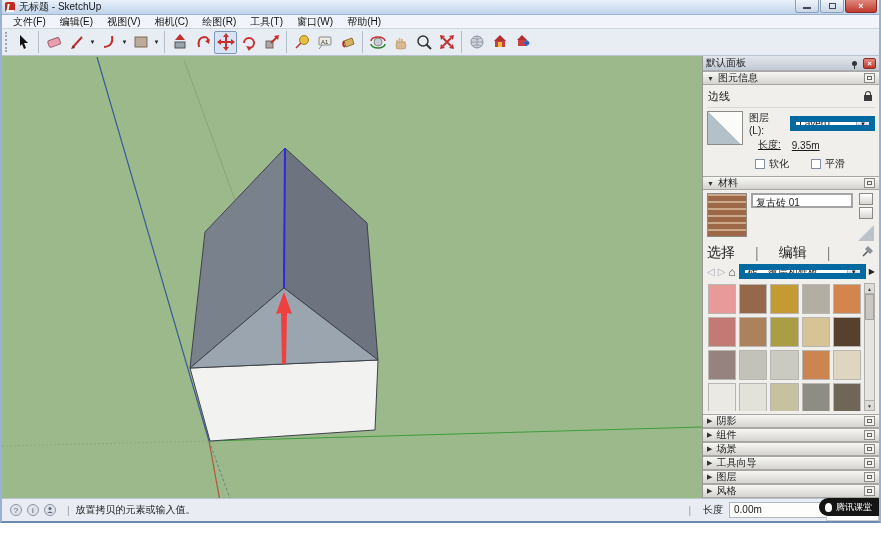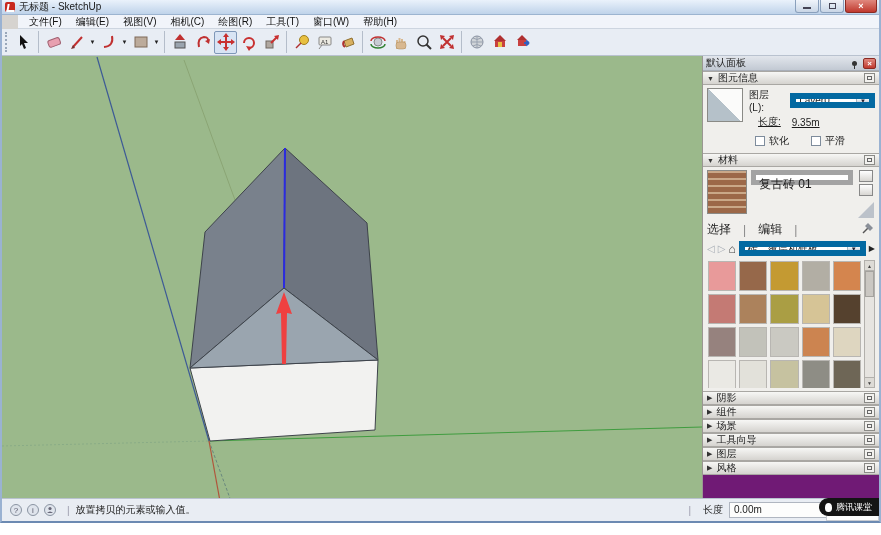--- a/index.html
+++ b/index.html
@@ -16,21 +16,21 @@
   border-left:2px solid #fff; border-bottom:2px solid #fff; transform:skewX(-10deg); }
 .winbtns { position:absolute; right:2px; top:0; display:flex; gap:1px; }
 .winbtn { width:24px; height:13px; border:1px solid #8aa0bc; border-top:none; border-radius:0 0 3px 3px;
   background:linear-gradient(#f0f5fb,#c9d6e6); display:flex; align-items:center; justify-content:center;
   font-size:9px; color:#334; }
 .winbtn .minbar { width:8px; height:2px; background:#445; margin-top:4px; }
 .winbtn .restbox { width:7px; height:6px; border:1px solid #445; }
 .winbtn.close { width:32px; background:linear-gradient(#e0887e,#c0392e); border-color:#8a2a22; color:#fff; font-weight:bold; }
 
 
-.menubar { position:absolute; top:15px; left:16px; right:0; height:14px; background:#f1f4fa;
+.menubar { position:absolute; top:15px; left:0; right:0; height:14px; background:#f1f4fa;
   border-bottom:1px solid #cdd5e0; display:flex; align-items:center; padding-left:4px; }
 .menu-item { font-size:10px; color:#111; padding:0 7px; cursor:default; }
 
 
 .toolbar { position:absolute; top:29px; left:0; right:0; height:27px; background:#e8edf4;
   border-bottom:1px solid #b9c2cf; display:flex; align-items:center; padding-left:2px; }
 .tgrip { width:4px; height:20px; border-left:2px dotted #9aa8ba; margin:0 3px 0 1px; }
 .tool { width:23px; height:23px; display:flex; align-items:center; justify-content:center; border:1px solid transparent; }
 .tool.active { border:1px solid #7e97b8; background:#d8e4f4; border-radius:2px; }
 .tdd { width:9px; height:23px; display:flex; align-items:center; justify-content:center; font-size:6px; color:#222; }
@@ -69,25 +69,25 @@
   font-size:10px; padding-left:3px; overflow:hidden; }
 .dd .dda { margin-left:auto; width:13px; align-self:stretch; background:linear-gradient(#f5f7f9,#cfd7e1);
   border-left:1px solid #aab4c0; font-size:6px; display:flex; align-items:center; justify-content:center; color:#223; }
 .cb-row { display:flex; gap:22px; margin:5px 0 2px 6px; font-size:10px; }
 .cb { display:flex; align-items:center; gap:4px; }
 .cb i { width:10px; height:10px; border:1px solid #7e8c9c; background:#fff; display:block; }
 
 .mat-flex { display:flex; gap:4px; }
 .mat-thumb { width:40px; height:44px; border:1px solid #8a8a86;
   background:repeating-linear-gradient(0deg,#9c6848 0 5px,#caa888 5px 7px); }
-.mat-name { flex:1; height:15px; border:5px solid #a3a3a3; background:#fff; font-size:12px; padding:1px 3px; }
+.mat-name { flex:1; height:15px; border:2px solid #a3a3a3; background:#fff; font-size:10px; padding:1px 3px; }
 .mat-icons { width:18px; display:flex; flex-direction:column; align-items:center; gap:2px; }
 .mi { width:14px; height:12px; border:1px solid #888; background:linear-gradient(#fff,#d8d6d2); }
 .mat-tri { width:0; height:0; border-left:16px solid transparent; border-bottom:16px solid #bcc2ca; margin-top:4px; }
-.mat-tabs { display:flex; align-items:center; gap:12px; margin-top:4px; height:15px; font-size:12px; }
+.mat-tabs { display:flex; align-items:center; gap:20px; margin-top:4px; height:15px; font-size:14px; }
 .tab-sep { color:#888; }
 .dropper { margin-left:auto; }
 .mat-nav { display:flex; align-items:center; gap:3px; margin-top:3px; height:17px; }
 .nav-arrow { color:#a8aeb6; font-size:10px; }
 .home-icon { font-size:12px; color:#444; }
 .mat-nav .dd { flex:1; }
 .detail-arrow { font-size:8px; color:#222; }
 .swatch-wrap { display:flex; margin-top:3px; height:128px; }
 .swatch-grid { flex:1; display:grid; grid-template-columns:repeat(5,1fr); gap:3px; padding:1px; overflow:hidden; }
 .swatch { border:1px solid #b8b6b2; min-height:30px; }
@@ -318,20 +318,24 @@
       </div>
 
       <div class="sec-h">
         <span class="sec-arrow">▼</span>
         <span>图元信息</span>
         <span class="sec-btn">
             <i></i>
           </span>
       </div>
       <div class="sec-body">
+        <div class="ent-type-row">
+          <span>边线</span>
+          <span class="lock-icon"></span>
+        </div>
         <div class="ent-flex">
           <div class="ent-thumb"></div>
           <div class="ent-fields">
             <div class="field-row">
               <span>图层(L):</span>
               <div class="dd" style="width:96px;">
                 <span>Layer0</span>
                 <span class="dda">▼</span>
               </div>
             </div>

